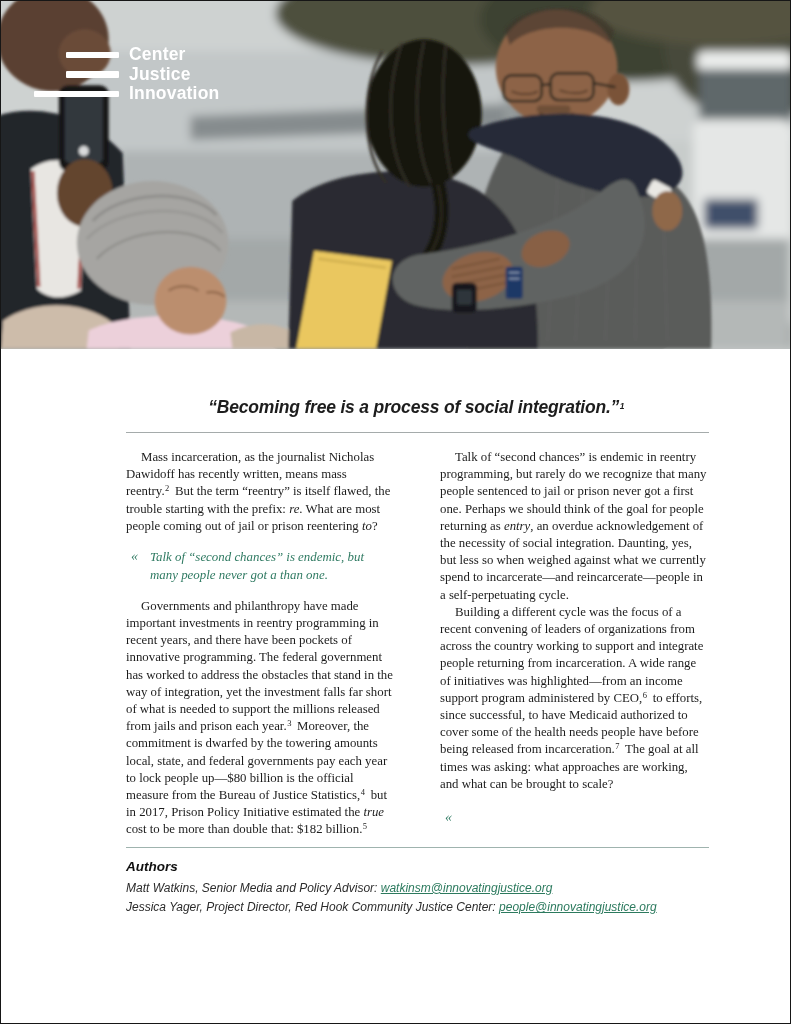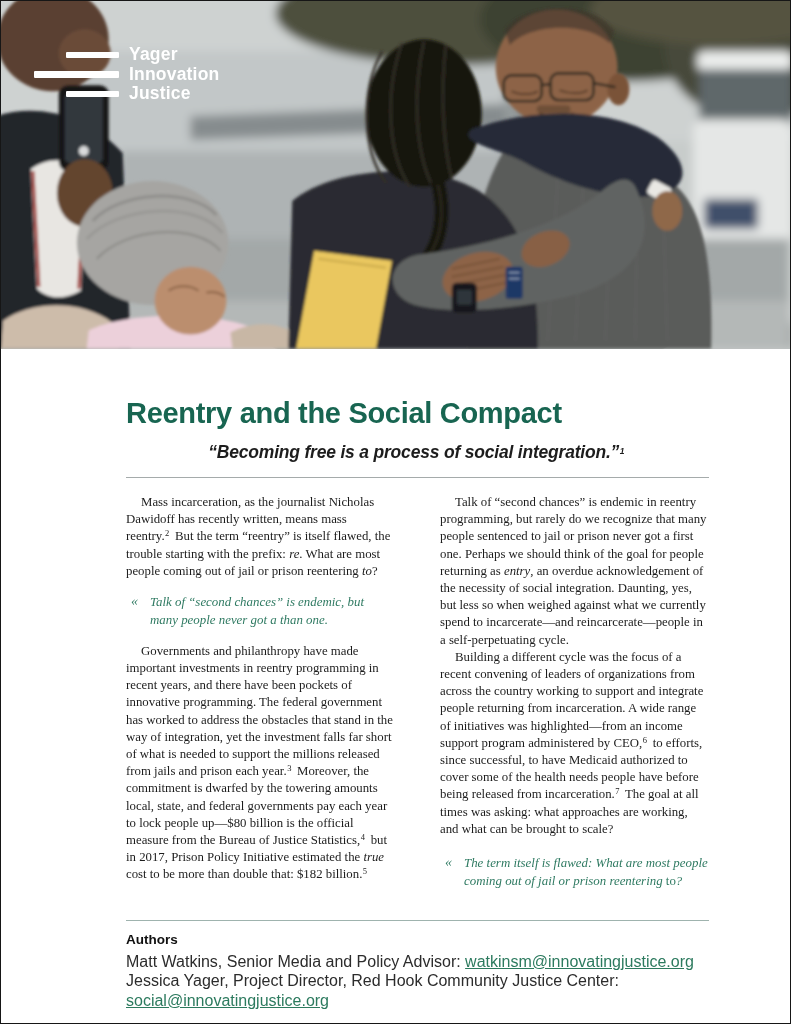--- a/index.html
+++ b/index.html
@@ -25,24 +25,24 @@
   .cols{display:flex;gap:45px;}
   .col{width:270px;}
   .body{font-family:"Liberation Serif",serif;font-size:12.8px;line-height:17.2px;color:#1c1c1c;margin:0;text-indent:15px;}
   .mb{}
   sup{font-size:8.5px;line-height:0;vertical-align:4px;margin-left:.5px;margin-right:2.5px;}
   .pullquote{position:relative;padding-left:24px;margin:13px 0;font-family:"Liberation Serif",serif;
     font-style:italic;font-size:12.9px;line-height:18.4px;color:#2f7a62;}
   .pq-mark{position:absolute;left:5px;top:0;font-size:14px;}
   .rm{font-style:normal;}
   
-  .authors{margin-top:16px;}
+  .authors{margin-top:8px;font-style:italic;}
   .rule2{border:none;border-top:1px solid #9fb3ae;margin:0;}
   .authors h2{font-size:13.5px;font-weight:700;color:#101010;margin:11px 0 5px;}
-  .author-line{font-size:16px;line-height:19.5px;color:#2c2c2c;margin:0;}
+  .author-line{font-size:12px;line-height:19.5px;color:#2c2c2c;margin:0;}
   a.email-link{color:#2c7a5e;text-decoration:underline;cursor:pointer;}
 </style>
 </head>
 <body>
 
 <div class="page">
 
   <div class="hero">
     <svg viewBox="0 0 791 348">
       <defs>
@@ -167,63 +167,61 @@
           <path d="M318,258 L386,267" stroke="#c9a94b" stroke-width="2" fill="none"></path>
         </g>
       </g>
     </svg>
 
     <div class="logo">
       <div class="logo-row">
         <span class="logo-bar-wrap">
             <span class="logo-bar w1"></span>
           </span>
-        <span class="logo-text">Yager</span>
+        <span class="logo-text">Center</span>
+      </div>
+      <div class="logo-row">
+        <span class="logo-bar-wrap">
+            <span class="logo-bar w3"></span>
+          </span>
+        <span class="logo-text">Justice</span>
       </div>
       <div class="logo-row">
         <span class="logo-bar-wrap">
             <span class="logo-bar w4"></span>
           </span>
         <span class="logo-text">Innovation</span>
       </div>
-      <div class="logo-row">
-        <span class="logo-bar-wrap">
-            <span class="logo-bar w3"></span>
-          </span>
-        <span class="logo-text">Justice</span>
-      </div>
     </div>
   </div>
 
   <div class="content">
-    <h1 class="title">Reentry and the Social Compact</h1>
     <p class="subtitle">“Becoming free is a process of social integration.”<sup>1</sup></p>
     <hr class="rule">
 
     <div class="cols">
 
       <div class="col">
         <p class="body mb">Mass incarceration, as the journalist Nicholas Dawidoff has recently written, means mass reentry.<sup>2</sup> But the term “reentry” is itself flawed, the trouble starting with the prefix: <i>re</i>. What are most people coming out of jail or prison reentering <i>to</i>?</p>
         <div class="pullquote">
           <span class="pq-mark">«</span>
           <span class="pq-text">Talk of “second chances” is endemic, but many people never got a than one.</span>
         </div>
         <p class="body">Governments and philanthropy have made important investments in reentry programming in recent years, and there have been pockets of innovative programming. The federal government has worked to address the obstacles that stand in the way of integration, yet the investment falls far short of what is needed to support the millions released from jails and prison each year.<sup>3</sup> Moreover, the commitment is dwarfed by the towering amounts local, state, and federal governments pay each year to lock people up—$80 billion is the official measure from the Bureau of Justice Statistics,<sup>4</sup> but in 2017, Prison Policy Initiative estimated the <i>true</i> cost to be more than double that: $182 billion.<sup>5</sup></p>
       </div>
 
       <div class="col">
         <p class="body">Talk of “second chances” is endemic in reentry programming, but rarely do we recognize that many people sentenced to jail or prison never got a first one. Perhaps we should think of the goal for people returning as <i>entry</i>, an overdue acknowledgement of the necessity of social integration. Daunting, yes, but less so when weighed against what we currently spend to incarcerate—and reincarcerate—people in a self-perpetuating cycle.</p>
         <p class="body">Building a different cycle was the focus of a recent convening of leaders of organizations from across the country working to support and integrate people returning from incarceration. A wide range of initiatives was highlighted—from an income support program administered by CEO,<sup>6</sup> to efforts, since successful, to have Medicaid authorized to cover some of the health needs people have before being released from incarceration.<sup>7</sup> The goal at all times was asking: what approaches are working, and what can be brought to scale?</p>
         <div class="pullquote" style="margin-top:16px">
           <span class="pq-mark">«</span>
-          <span class="pq-text">The term itself is flawed: What are most people coming out of jail or prison reentering <span class="rm">to</span>?</span>
         </div>
       </div>
     </div>
 
     <div class="authors">
       <hr class="rule2">
       <h2>Authors</h2>
       <p class="author-line">Matt Watkins, Senior Media and Policy Advisor: <a class="email-link" href="#">watkinsm@innovatingjustice.org</a></p>
-      <p class="author-line">Jessica Yager, Project Director, Red Hook Community Justice Center: <a class="email-link" href="#">social@innovatingjustice.org</a></p>
+      <p class="author-line">Jessica Yager, Project Director, Red Hook Community Justice Center: <a class="email-link" href="#">people@innovatingjustice.org</a></p>
     </div>
   </div>
 </div>
 
 </body></html>

